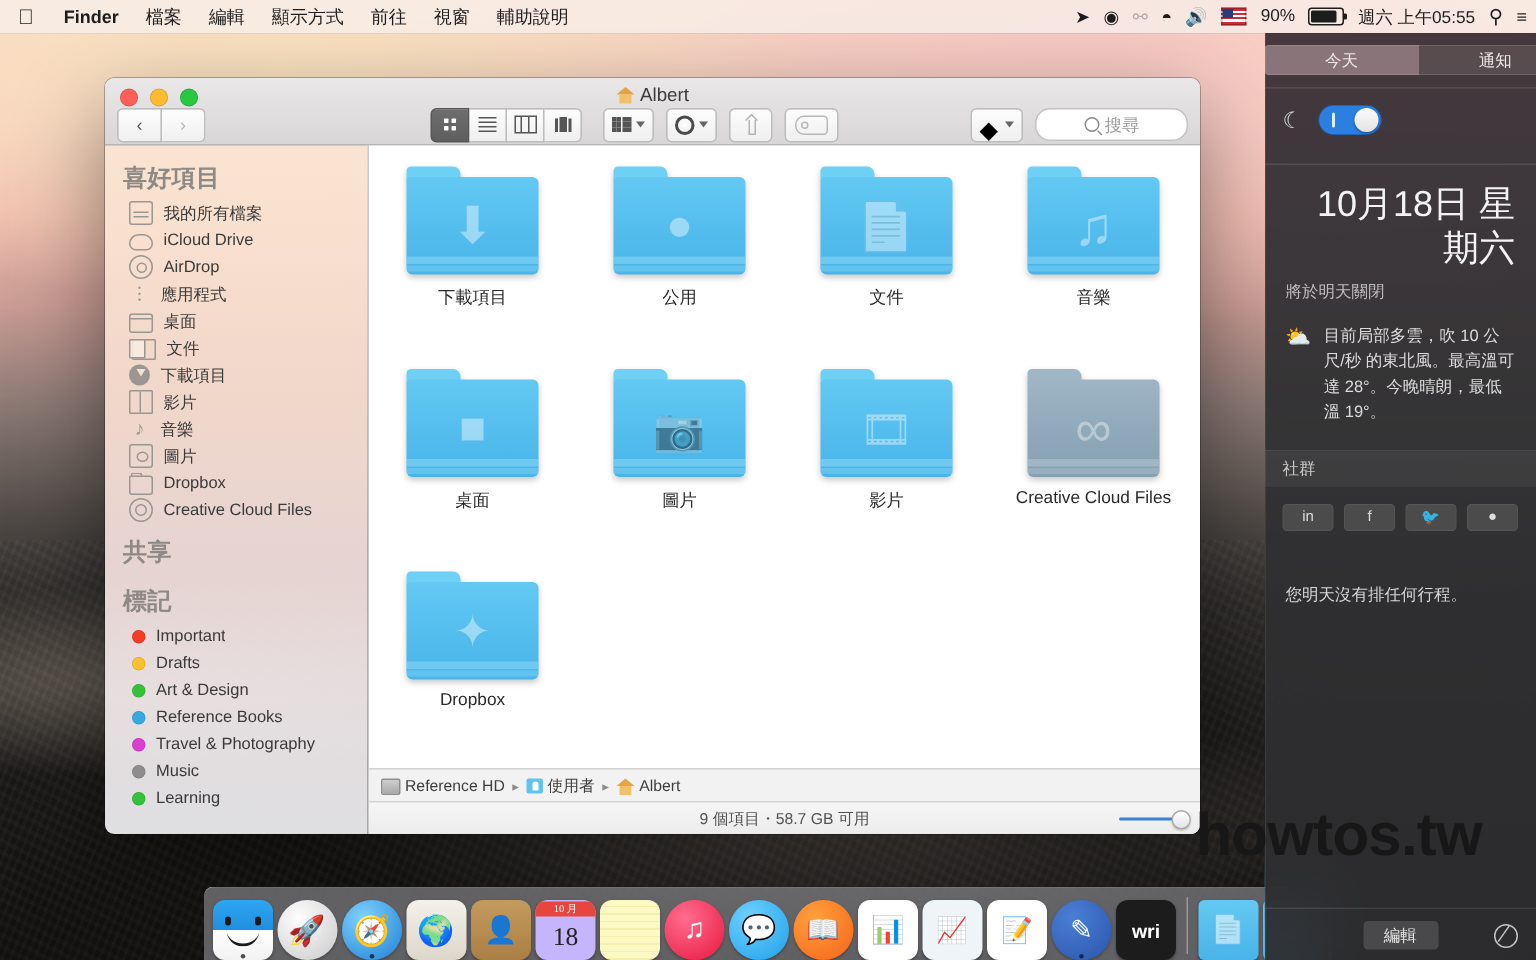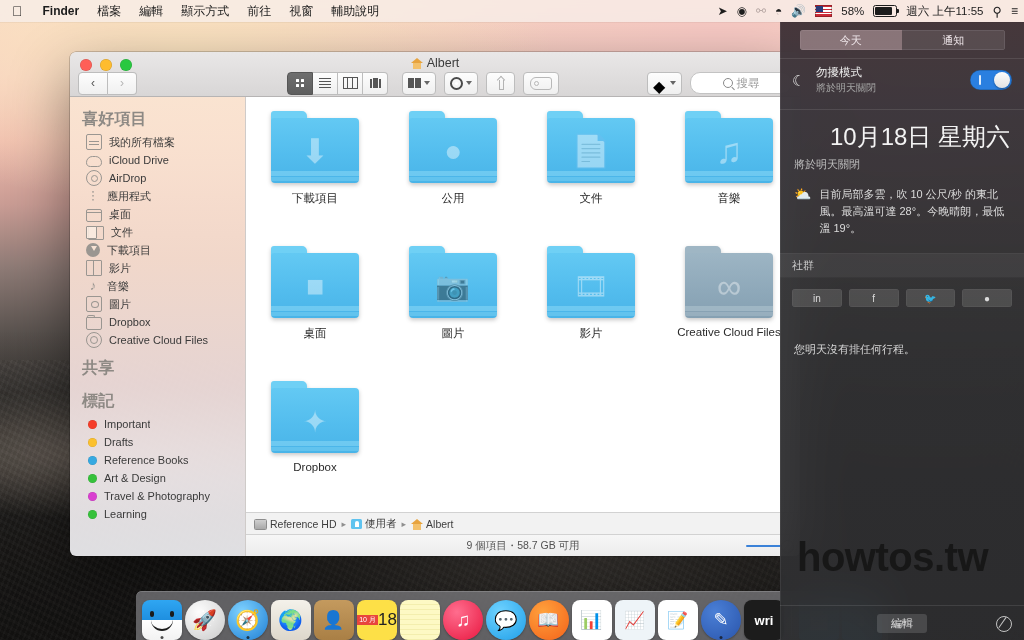--- a/index.html
+++ b/index.html
@@ -165,21 +165,21 @@
   .pb-usr{width:11px;height:10px;border-radius:1.5px;background:#5fc3ef;position:relative;}
   .pb-usr::after{content:"";position:absolute;left:3.5px;top:2px;width:4px;height:6px;background:#fff;border-radius:2px 2px 0 0;}
   #statusbar{position:absolute;left:0;right:0;bottom:0;height:22px;
     background:linear-gradient(180deg,#f6f6f6,#ebebeb);border-top:1px solid #d2d2d2;
     display:flex;align-items:center;justify-content:center;font-size:10.5px;color:#525252;}
   #zoomslider{position:absolute;right:8px;top:8px;width:46px;height:5px;}
   .zs-track{position:absolute;left:0;top:1.5px;width:46px;height:2px;background:#3b82d8;border-radius:1px;}
   .zs-knob{position:absolute;right:-2px;top:-3px;width:11px;height:11px;border-radius:50%;
     background:linear-gradient(180deg,#fff,#e4e4e4);border:.5px solid #a9a9a9;box-shadow:0 1px 1px rgba(0,0,0,.2);}
   
-  #nc{position:absolute;right:0;top:22px;width:244px;height:618px;z-index:40;
+  #nc{position:absolute;right:0;top:22px;width:181px;height:618px;z-index:40;
     background:linear-gradient(180deg, rgba(60,47,52,.95) 0%, rgba(52,48,54,.95) 14%,
       rgba(48,48,50,.95) 40%, rgba(45,45,47,.95) 100%);
     backdrop-filter:blur(22px);color:#e8e8e8;font-size:11.5px;
     box-shadow:inset 1px 0 0 rgba(255,255,255,.07);display:flex;flex-direction:column;}
   .nc-tabs{margin:8px auto 0;width:205px;height:20px;border-radius:3px;overflow:hidden;display:flex;
     box-shadow:inset 0 0 0 .5px rgba(255,255,255,.18);}
   .nc-tab{flex:1;display:flex;align-items:center;justify-content:center;font-size:11px;color:#efe6e9;}
   .nc-tab.active{background:rgba(232,200,206,.42);}
   .nc-tab.inactive{background:rgba(255,255,255,.10);}
   .nc-sep{height:1px;background:rgba(255,255,255,.10);margin-top:8px;}
@@ -250,25 +250,25 @@
     <div class="mb-item">視窗</div>
     <div class="mb-item">輔助說明</div>
   </div>
   <div class="mb-right">
     <div class="mb-stat" style="font-size:12px;">➤</div>
     <div class="mb-stat" style="font-size:12px;">◉</div>
     <div class="mb-stat" style="font-size:12px;color:#b9aaa6;">⚯</div>
     <div class="mb-stat" style="font-size:12px;">◓</div>
     <div class="mb-stat" style="font-size:12px;">🔊</div>
     <div class="flag"></div>
-    <div class="mb-stat">58%</div>
+    <div class="mb-stat">90%</div>
     <div class="batt">
         <i></i>
       </div>
-    <div class="mb-stat">週六 上午11:55</div>
+    <div class="mb-stat">週六 上午05:55</div>
     <div class="mb-stat" style="font-size:13px;">⚲</div>
     <div class="mb-stat" style="font-size:12px;letter-spacing:0;">≡</div>
   </div>
 </div>
 
 <div id="finder">
   <div id="titlebar">
     <div class="lights">
       <div class="light l-red"></div>
       <div class="light l-yel"></div>
@@ -411,30 +411,34 @@
 
       <div class="sb-item">
           <span class="dot" style="background:#f53c28"></span>
           <span class="sb-label">Important</span>
         </div>
       <div class="sb-item">
           <span class="dot" style="background:#fbc02d"></span>
           <span class="sb-label">Drafts</span>
         </div>
       <div class="sb-item">
+          <span class="dot" style="background:#36c13b"></span>
+          <span class="sb-label">Art &amp; Design</span>
+        </div>
+      <div class="sb-item">
           <span class="dot" style="background:#36a9e1"></span>
           <span class="sb-label">Reference Books</span>
         </div>
       <div class="sb-item">
-          <span class="dot" style="background:#36c13b"></span>
-          <span class="sb-label">Art &amp; Design</span>
-        </div>
-      <div class="sb-item">
           <span class="dot" style="background:#d93fd0"></span>
           <span class="sb-label">Travel &amp; Photography</span>
+        </div>
+      <div class="sb-item">
+          <span class="dot" style="background:#8e8e8e"></span>
+          <span class="sb-label">Music</span>
         </div>
       <div class="sb-item">
           <span class="dot" style="background:#36c13b"></span>
           <span class="sb-label">Learning</span>
         </div>
     </div>
 
     <div id="content">
       <div id="iconarea">
 
@@ -569,24 +573,20 @@
 
 <div id="nc">
   <div class="nc-tabs">
     <div class="nc-tab active">今天</div>
     <div class="nc-tab inactive">通知</div>
   </div>
   <div class="nc-sep"></div>
 
   <div class="dnd">
     <span class="moon">☾</span>
-    <span class="dnd-txt">
-      <div class="dnd-t">勿擾模式</div>
-      <div class="dnd-s">將於明天關閉</div>
-    </span>
     <span class="toggle">
         <i></i>
       </span>
   </div>
   <div class="nc-sep"></div>
 
   <div class="today-date">10月18日 星期六</div>
   <div class="today-lunar">將於明天關閉</div>
 
   <div class="weather">
@@ -614,21 +614,21 @@
 
 <div id="dock">
   <div class="dk fndr">
       <span class="smile"></span>
       <span class="dk-dot"></span>
     </div>
   <div class="dk round" style="background:radial-gradient(circle at 35% 30%,#fdfdfd,#c9c9c9);font-size:20px;">🚀</div>
   <div class="dk round" style="background:radial-gradient(circle at 35% 30%,#7fd2ff,#1f7fd4);color:#fff;font-size:20px;">🧭<span class="dk-dot"></span></div>
   <div class="dk" style="background:linear-gradient(180deg,#f4f1ea,#ddd7cb);font-size:20px;">🌍</div>
   <div class="dk" style="background:linear-gradient(180deg,#c49a5e,#a97f45);color:#fff;font-size:18px;">👤</div>
-  <div class="dk" style="background:#fde047;flex-direction:row;font-size:9px;">
+  <div class="dk" style="background:#c4b5fd;flex-direction:column;font-size:9px;font-family:Liberation Serif, serif;">
     <span style="background:#e8453c;color:#fff;width:100%;text-align:center;font-size:7px;line-height:10px;">10 月</span>
     <span style="color:#222;font-size:17px;line-height:28px;">18</span>
   </div>
   <div class="dk" style="background:repeating-linear-gradient(180deg,#fdf9c4 0 4px,#f3eeae 4px 5px);"></div>
   <div class="dk round" style="background:radial-gradient(circle at 35% 30%,#ff6d8e,#e8173f);color:#fff;font-size:19px;">♫</div>
   <div class="dk round" style="background:radial-gradient(circle at 35% 30%,#6fd2ff,#1f9fe8);color:#fff;font-size:19px;">💬</div>
   <div class="dk round" style="background:radial-gradient(circle at 35% 30%,#ffa13c,#f4631a);color:#fff;font-size:18px;">📖</div>
   <div class="dk" style="background:#fff;font-size:18px;">📊</div>
   <div class="dk" style="background:#eef4f8;font-size:17px;">📈</div>
   <div class="dk" style="background:#fff;font-size:17px;">📝</div>

